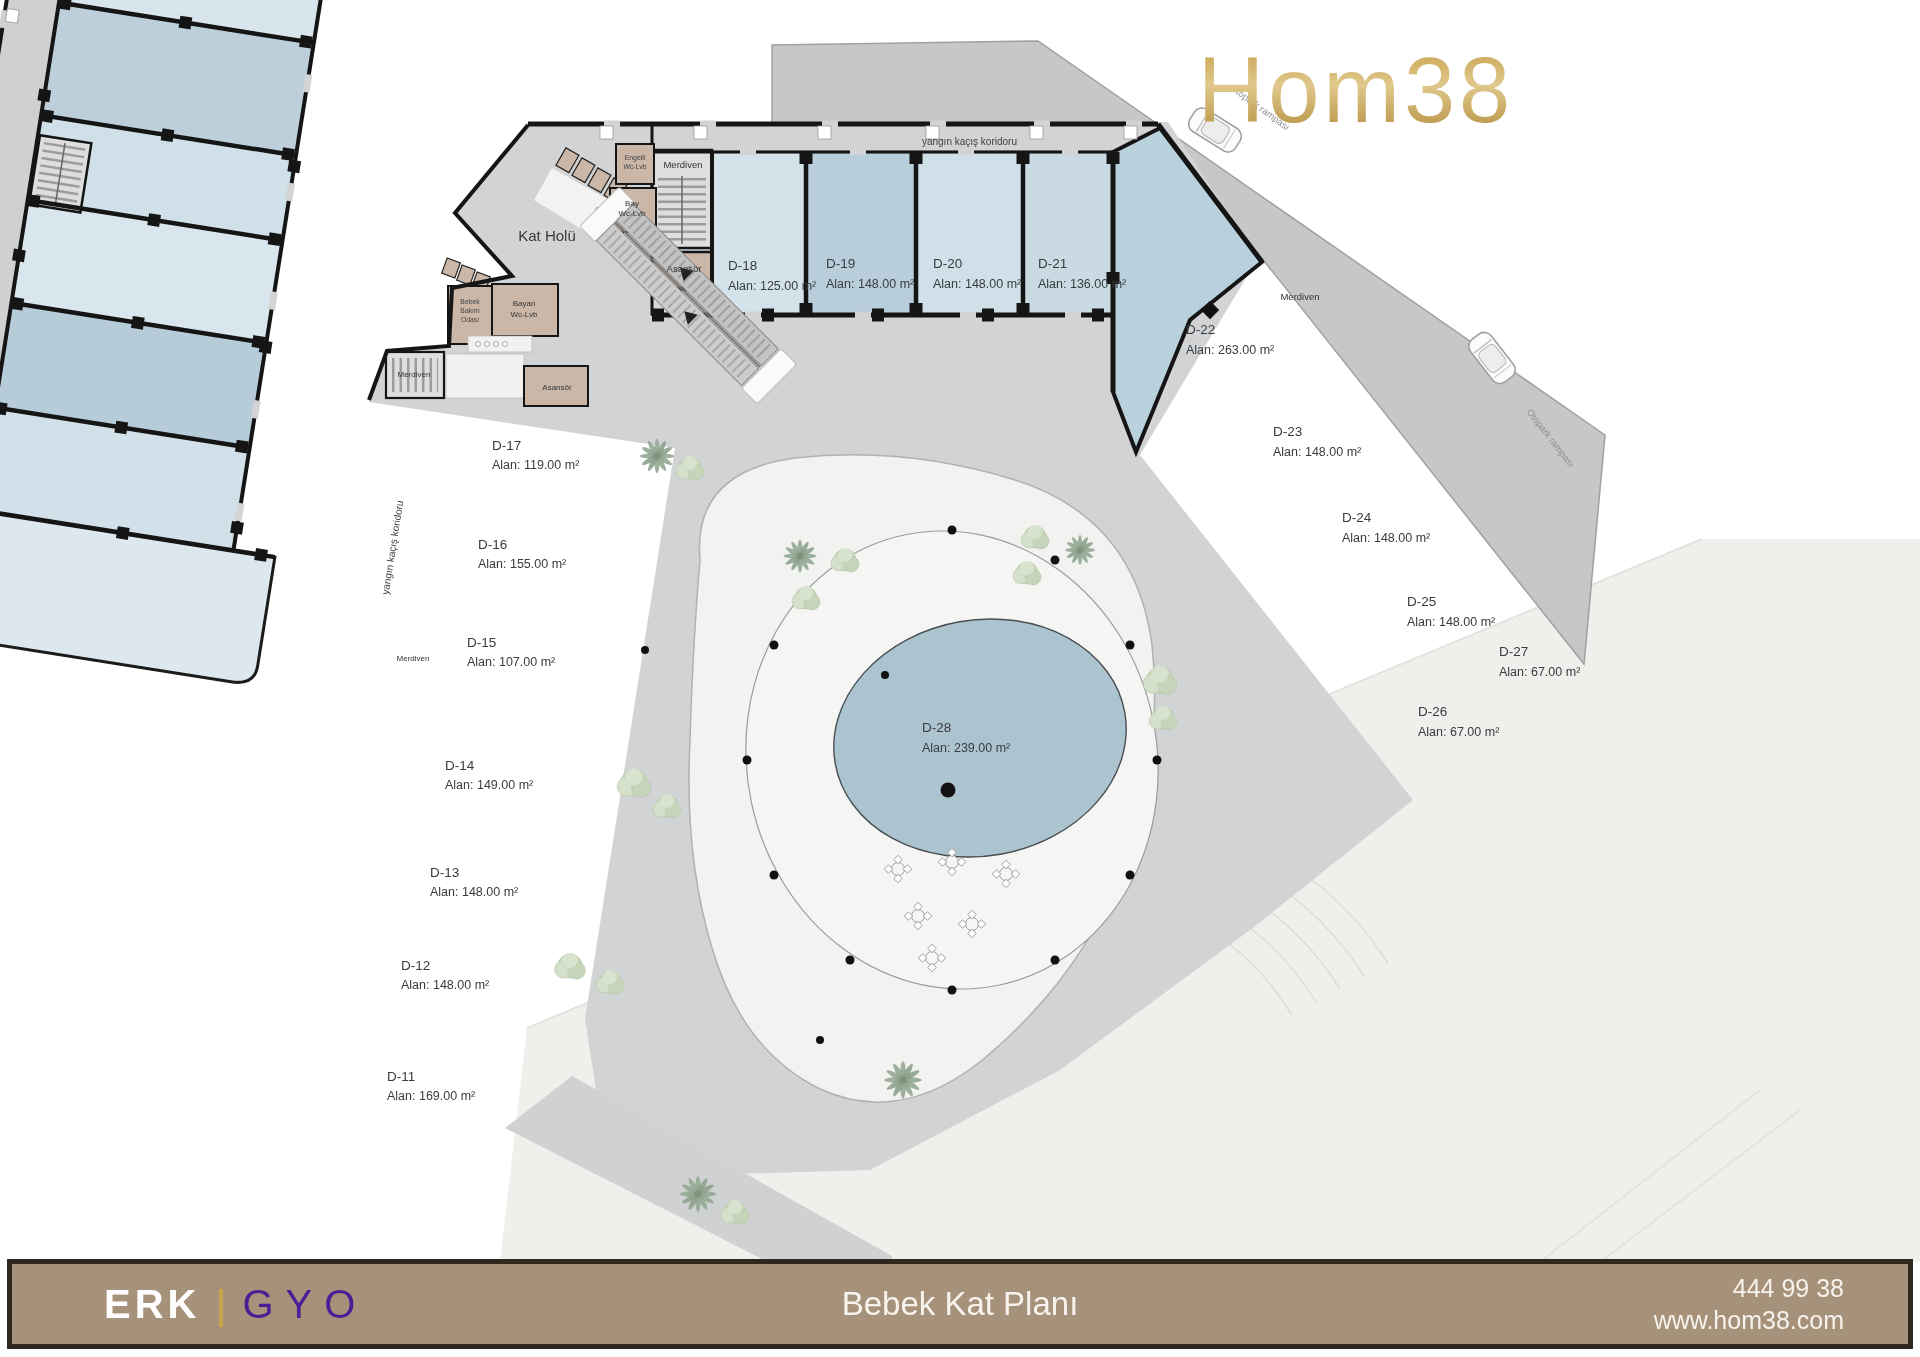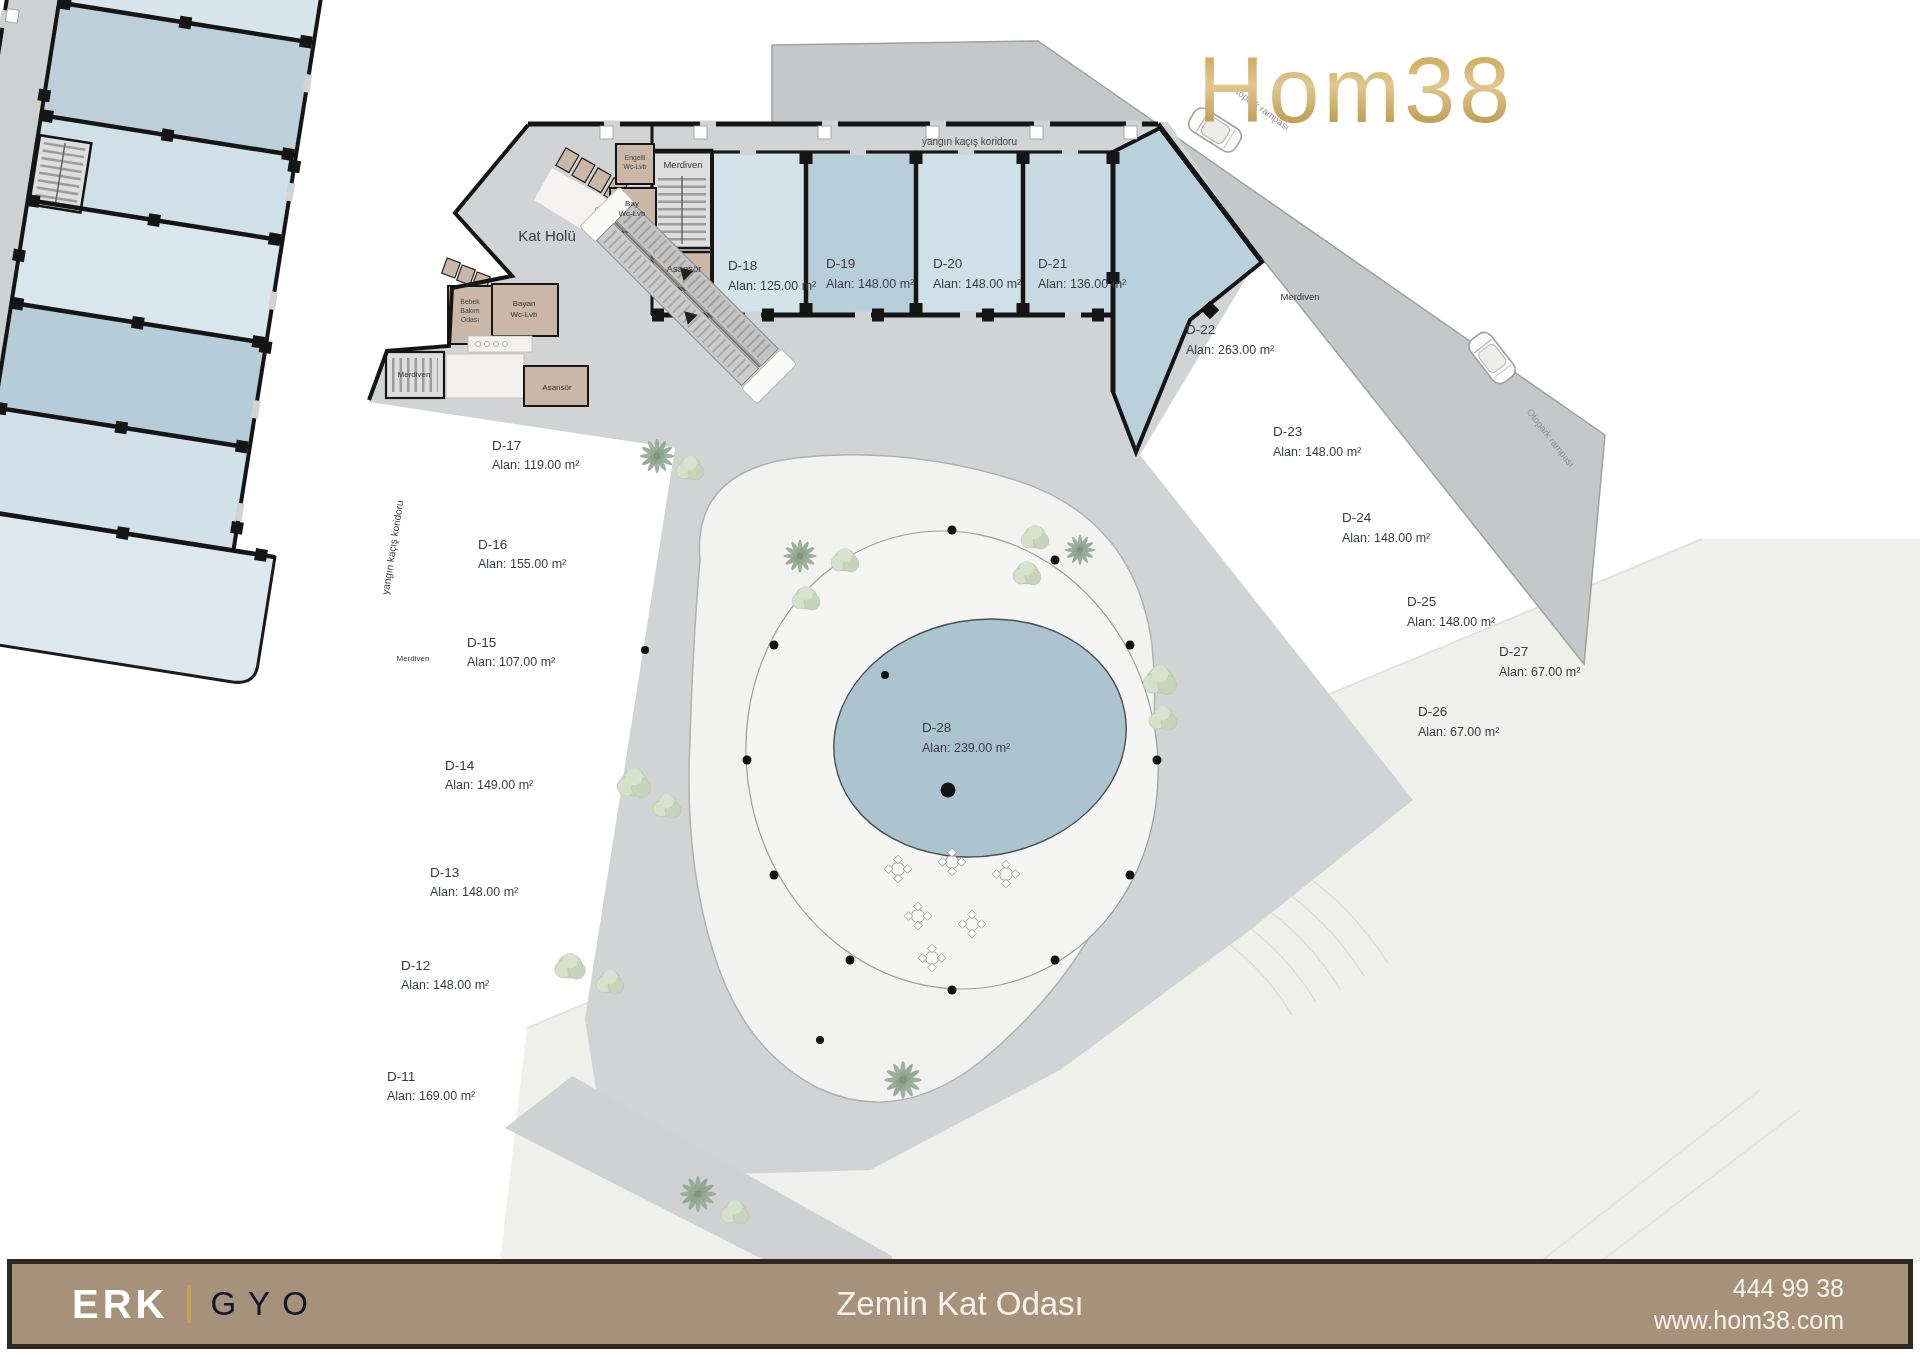--- a/index.html
+++ b/index.html
@@ -2,24 +2,24 @@
 <html><head>
 <meta charset="utf-8">
 <style>
   html,body{margin:0;padding:0;background:#ffffff;}
   .page{position:relative;width:1920px;height:1357px;background:#ffffff;overflow:hidden;
         font-family:"Liberation Sans", sans-serif;}
   .plan-svg{position:absolute;left:0;top:0;}
   
   .footer{position:absolute;left:7px;right:7px;bottom:8px;height:80px;background:#a6917a;
           border:5px solid #30271f;display:flex;align-items:center;}
-  .brand{margin-left:60px;display:flex;align-items:center;gap:19px;}
+  .brand{margin-left:92px;display:flex;align-items:flex-end;gap:19px;}
   .brand .erk{font-size:40px;font-weight:bold;color:#ffffff;letter-spacing:4px;}
   .brand .gold-bar{width:4px;height:38px;background:#c9a44c;}
-  .brand .gyo{font-size:33px;font-weight:300;color:#0f172a;letter-spacing:12px;}
+  .brand .gyo{font-size:40px;font-weight:300;color:#4c1d95;letter-spacing:12px;}
   .floor-title{position:absolute;left:50%;transform:translateX(-50%);font-size:33px;color:#f7f3ec;}
   .contact{margin-left:auto;margin-right:64px;text-align:right;color:#f7f3ec;font-size:25px;line-height:1.3;}
   
   text{font-family:"Liberation Sans", sans-serif;}
   .uid{font-size:13.5px;fill:#373c41;}
   .uarea{font-size:12.5px;fill:#373c41;}
   .big{font-size:15px;fill:#3a3a3a;}
   .room{font-size:9.5px;fill:#333;}
   .room8{font-size:8px;fill:#333;}
   .tiny{font-size:6.8px;fill:#444;}
@@ -390,20 +390,20 @@
 
   <text x="1356" y="122" text-anchor="middle" font-size="92" font-weight="400" letter-spacing="4" fill="url(#gold)">Hom38</text>
 </svg>
 
 <div class="footer">
   <div class="brand">
     <span class="erk">ERK</span>
     <span class="gold-bar"></span>
     <span class="gyo">GYO</span>
   </div>
-  <div class="floor-title">Zemin Kat Odası</div>
+  <div class="floor-title">Bebek Kat Planı</div>
   <div class="contact">
     <div>444 99 38</div>
     <div>www.hom38.com</div>
   </div>
 </div>
 
 </div>
 
 </body></html>

